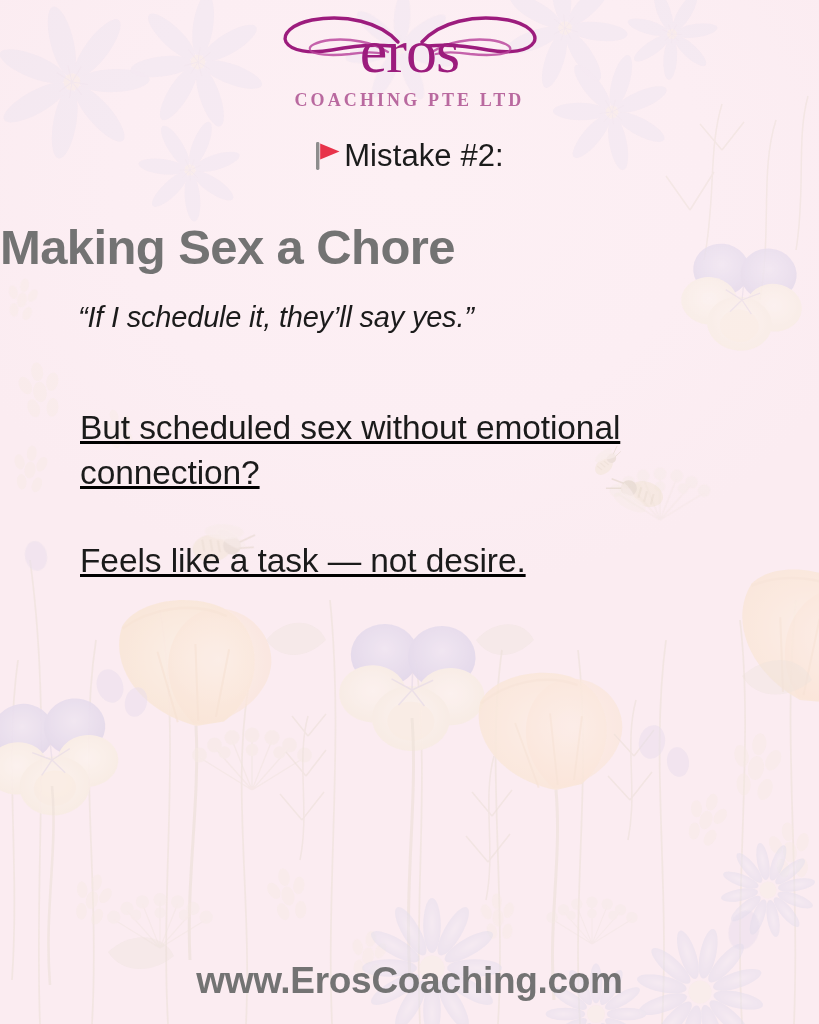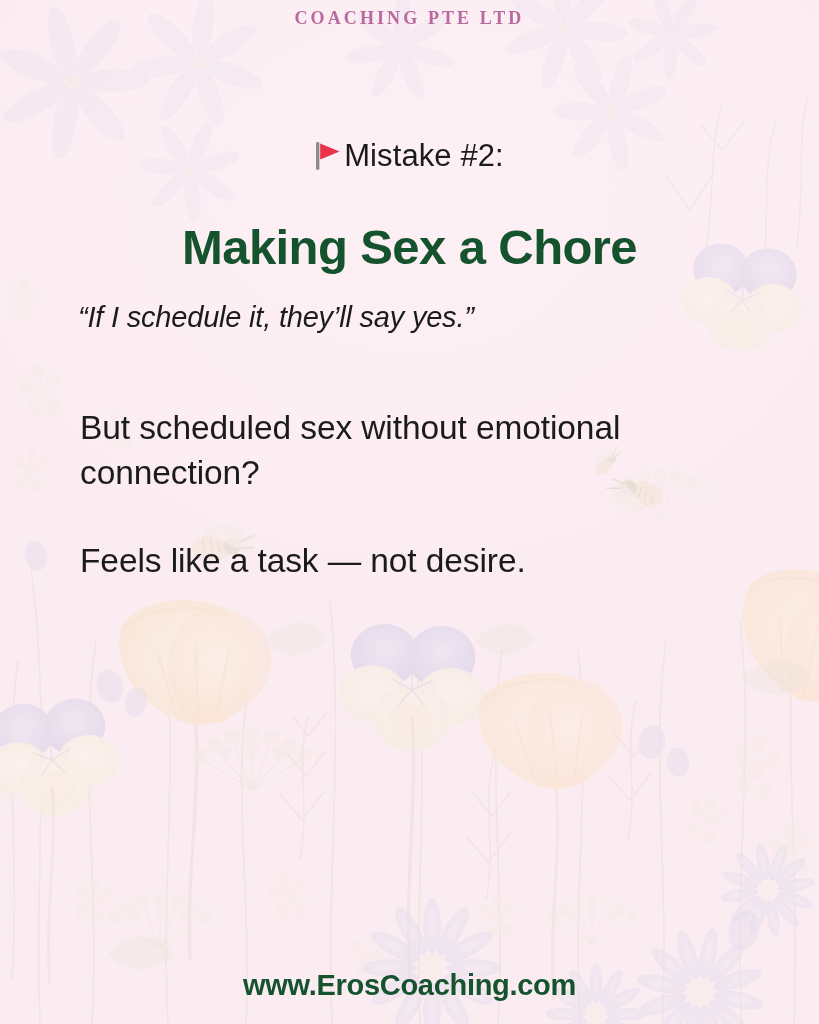--- a/index.html
+++ b/index.html
@@ -117,24 +117,23 @@
     color: #1b1b1b;
     letter-spacing: 0.1px;
   }
 
   
   .headline {
     position: absolute;
     top: 186px;
     left: 0;
     right: 0;
-    text-align: center;
     font-size: 49px;
     font-weight: 700;
-    color: #14532d;
+    color: #737373;
     letter-spacing: -0.6px;
     line-height: 1.18;
   }
 
   
   .quote {
     position: absolute;
     top: 299px;
     left: 78px;
     right: 60px;
@@ -145,43 +144,44 @@
     letter-spacing: -0.2px;
     line-height: 1.25;
   }
 
   
   .body-block {
     position: absolute;
     top: 406px;
     left: 80px;
     right: 60px;
+    text-decoration: underline;
   }
   .body-para {
     font-size: 33.5px;
     font-weight: 400;
     color: #1b1b1b;
     line-height: 1.33;
     letter-spacing: -0.1px;
     margin: 0 0 44px 0;
   }
   .body-para:last-child {
     margin-bottom: 16px;
   }
 
   
   .footer {
     position: absolute;
     bottom: 22px;
     left: 0;
     right: 0;
     text-align: center;
-    font-size: 29px;
+    font-size: 37px;
     font-weight: 700;
-    color: #14532d;
+    color: #737373;
     letter-spacing: -0.3px;
   }
 </style>
 </head>
 <body>
 
 <div class="poster">
 
   <div class="bg-layer bg-base"></div>
 
@@ -417,20 +417,29 @@
         <use href="#beeBug" transform="translate(212,548) scale(1.5) rotate(20)"></use>
         <use href="#beeBug" transform="translate(646,494) scale(1.35) rotate(-135)"></use>
         <use href="#beeBug" transform="translate(604,466) scale(0.8) rotate(-20)"></use>
       </g>
     </svg>
   </div>
 
   <div class="content">
 
     <div class="logo">
+      <div class="logo-mark">
+        <svg class="logo-wings" viewBox="0 0 260 82" aria-hidden="true">
+          <path d="M118,30 C100,10 66,2 32,8 C12,12 2,22 6,30 C11,39 30,42 52,38 C72,34 92,32 112,34" fill="none" stroke="#9c1c7d" stroke-width="3.4" stroke-linecap="round"></path>
+          <path d="M108,40 C92,30 70,26 50,28 C36,30 28,34 30,38 C33,43 52,44 70,42 C84,40 96,40 104,42" fill="none" stroke="#b8439b" stroke-width="2.3" stroke-linecap="round" opacity="0.82"></path>
+          <path d="M142,30 C160,10 194,2 228,8 C248,12 258,22 254,30 C249,39 230,42 208,38 C188,34 168,32 148,34" fill="none" stroke="#9c1c7d" stroke-width="3.4" stroke-linecap="round"></path>
+          <path d="M152,40 C168,30 190,26 210,28 C224,30 232,34 230,38 C227,43 208,44 190,42 C176,40 164,40 156,42" fill="none" stroke="#b8439b" stroke-width="2.3" stroke-linecap="round" opacity="0.82"></path>
+        </svg>
+        <div class="logo-word">eros</div>
+      </div>
       <div class="logo-tagline">COACHING PTE LTD</div>
     </div>
 
     <div class="kicker">
       <svg class="flag-icon" viewBox="0 0 26 30" aria-hidden="true">
         <rect x="1" y="1" width="3.4" height="28" rx="1.4" fill="#8d8d8d"></rect>
         <path d="M5.2,2.4 L24.5,10.4 L5.2,18.4 Z" fill="#e8334a"></path>
       </svg>
       <span class="kicker-text">Mistake #2:</span>
     </div>

